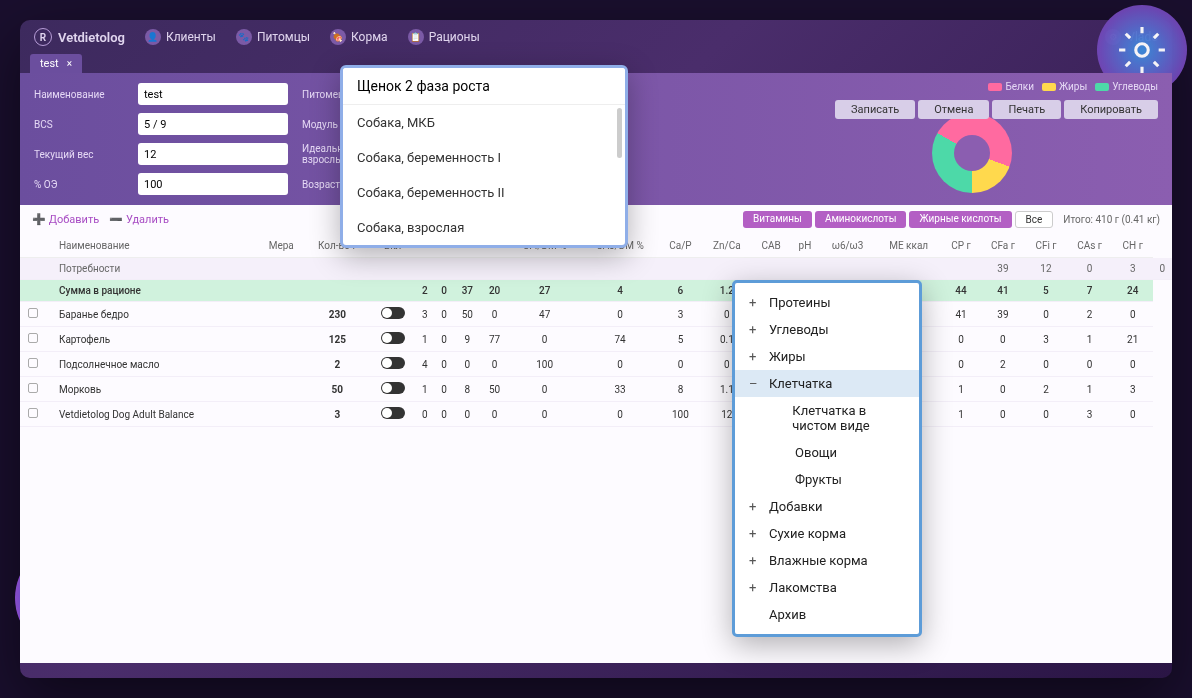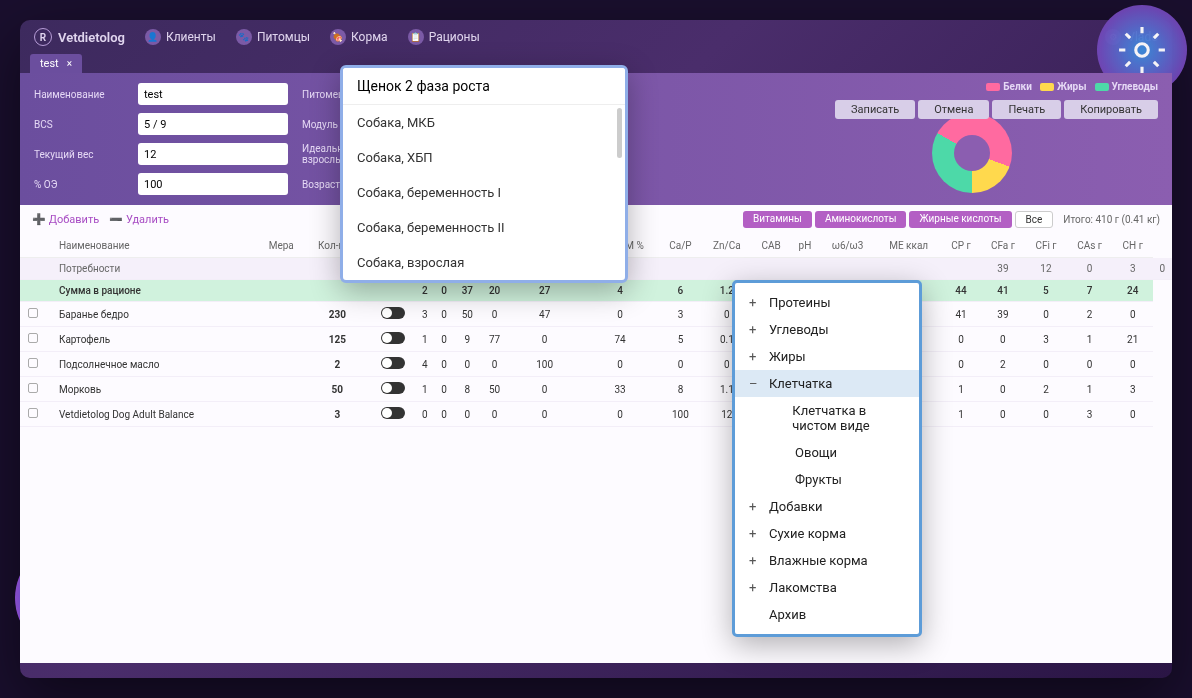--- a/index.html
+++ b/index.html
@@ -13,21 +13,21 @@
 .user-area { margin-left:auto; display:flex; align-items:center; gap:6px; }
 .gear-circle { position:absolute; top:-15px; right:-15px; width:90px; height:90px; border-radius:50%; background:radial-gradient(circle,#3b8ddd 0,#7247b8 70%); display:flex; align-items:center; justify-content:center; opacity:0.95; }
 .paw-circle { position:absolute; bottom:25px; left:-5px; width:110px; height:110px; border-radius:50%; background:radial-gradient(circle,#4fc3d8 0,#5d4fd8 50%,#d04fc8 100%); display:flex; align-items:center; justify-content:center; opacity:0.95; }
 .tab-strip { display:flex; padding-left:10px; }
 .tab { background:#6b4e9e; padding:3px 10px; color:#fff; font-size:11px; border-radius:3px 3px 0 0; display:flex; align-items:center; gap:8px; }
 .tab-close { font-size:10px; cursor:pointer; }
 .purple-bar { background:linear-gradient(90deg,#6b4e9e,#8b5eb0); padding:10px 14px; display:grid; grid-template-columns:90px 150px 80px 1fr; gap:8px 14px; align-items:center; color:#e5d8f5; font-size:11px; position:relative; }
 .purple-bar label { font-size:10px; }
 .purple-bar input { background:#fff; border:none; border-radius:3px; padding:4px 6px; font-size:11px; height:22px; }
 .right-panel { position:absolute; right:14px; top:8px; display:flex; flex-direction:column; align-items:flex-end; gap:8px; }
-.legend { display:flex; gap:8px; font-size:10px; align-items:flex-start;font-weight:bold; }
+.legend { display:flex; gap:8px; font-size:10px; align-items:flex-start; }
 .legend-item { display:flex; align-items:center; gap:3px; }
 .legend-sw { width:14px; height:8px; border-radius:2px; }
 .btns { display:flex; flex-direction:row; gap:3px; }
 .btns button { background:#d8cee8; border:none; border-radius:3px; padding:3px 16px; font-size:11px; cursor:pointer; color:#333; }
 .donut { width:80px; height:80px; border-radius:50%; background:conic-gradient(#ff6aa0 0 110deg,#ffd94d 110deg 180deg,#4dd9a8 180deg 300deg,#ff6aa0 300deg 360deg); position:absolute; right:160px; top:40px; }
 .donut::after { content:""; position:absolute; inset:22px; background:#8b5eb0; border-radius:50%; }
 .notebox { position:absolute; top:0; left:400px; width:200px; height:120px; background:#fff; border-radius:3px; }
 .table-area { background:#fdfbff; height:calc(100% - 200px); position:relative; }
 .table-top { display:flex; align-items:center; padding:6px 12px; font-size:11px; color:#444; gap:10px; }
 .add-btn { color:#a84dc4; display:flex; align-items:center; gap:3px; cursor:pointer; }
@@ -376,21 +376,20 @@
             <td>0</td>
           </tr>
         </tbody>
     </table>
   </div>
 
   <div class="dropdown1">
     <div class="dd-sel">Щенок 2 фаза роста</div>
     <div id="dd1-list">
         <div class="dd-item">Собака, МКБ</div>
-        <div class="dd-item">Собака, ХБП</div>
         <div class="dd-item">Собака, беременность I</div>
         <div class="dd-item">Собака, беременность II</div>
         <div class="dd-item">Собака, взрослая</div>
       </div>
     <div class="scrollbar"></div>
   </div>
 
   <div class="dropdown2" id="dd2">
       <div class="tree-item">
         <span class="exp">+</span>

